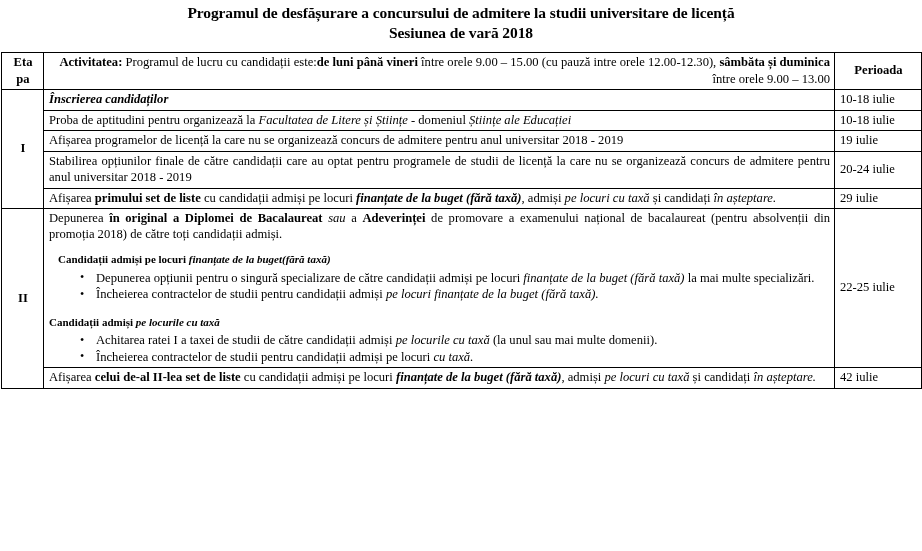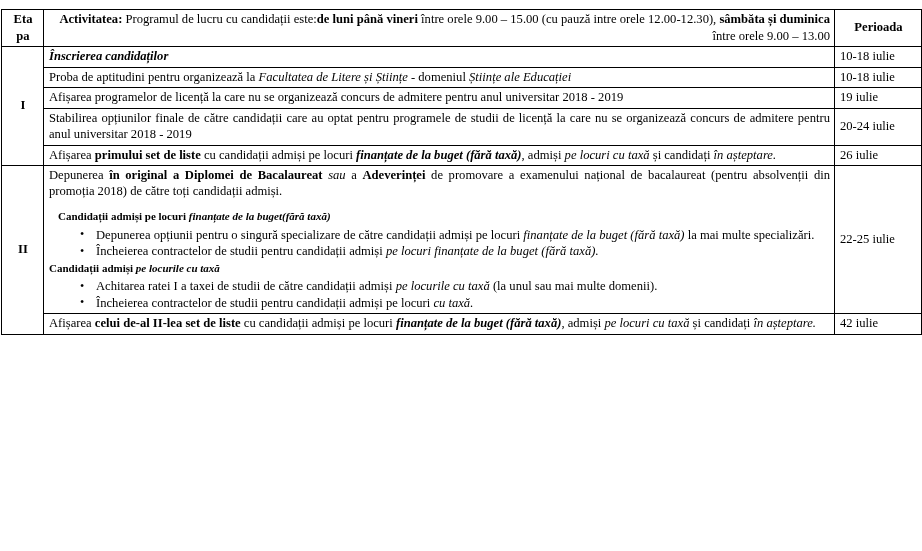--- a/index.html
+++ b/index.html
@@ -111,20 +111,24 @@
     top: -0.5px;
     font-size: 12px;
   }
   .tight { line-height: 16px; }
 </style>
 </head>
 <body>
 
 <div class="page">
 
+  <div class="doc-title">
+    <span>Programul de desfășurare a concursului de admitere la studii universitare de licență</span>
+    <span class="line2">Sesiunea de vară 2018</span>
+  </div>
 
   <table class="schedule">
     <colgroup>
       <col class="c-etapa">
         <col class="c-act">
         <col class="c-per">
     </colgroup>
     <tbody>
       <tr>
         <td class="head-etapa" rowspan="1">
@@ -153,35 +157,35 @@
         <td class="period">19 iulie</td>
       </tr>
 
       <tr>
         <td class="act"><span>Stabilirea opțiunilor finale de către candidații care au optat pentru programele de studii de licență la care nu se organizează concurs de admitere pentru anul universitar 2018 - 2019</span></td>
         <td class="period">20-24 iulie</td>
       </tr>
 
       <tr>
         <td class="act"><span>Afișarea </span><span style="font-weight: bold;">primului set de liste</span><span> cu candidații admiși pe locuri </span><span style="font-weight: bold; font-style: italic;">finanțate de la buget (fără taxă)</span><span>, admiși </span><span style="font-style: italic;">pe locuri cu taxă</span><span> și candidați </span><span style="font-style: italic;">în așteptare.</span></td>
-        <td class="period">26 iulie</td>
+        <td class="period">29 iulie</td>
       </tr>
 
       <tr>
         <td class="etapa" rowspan="2">II</td>
         <td class="act">
           <div class="tight"><span>Depunerea </span><span style="font-weight: bold;">în original a Diplomei de Bacalaureat</span><span> </span><span style="font-style: italic;">sau</span><span> a </span><span style="font-weight: bold;">Adeverinței</span><span> de promovare a examenului național de bacalaureat (pentru absolvenții din promoția 2018) de către toți candidații admiși.</span></div>
 
           <div class="blockhead indent"><span style="font-weight: bold;">Candidații admiși pe locuri </span><span style="font-weight: bold; font-style: italic;">finanțate de la buget(fără taxă)</span></div>
           <ul class="bullets">
             <li><span>Depunerea opțiunii pentru o singură specializare de către candidații admiși pe locuri </span><span style="font-style: italic;">finanțate de la buget (fără taxă)</span><span> la mai multe specializări.</span></li>
             <li><span>Încheierea contractelor de studii pentru candidații admiși </span><span style="font-style: italic;">pe locuri finanțate de la buget (fără taxă).</span></li>
           </ul>
 
-          <div class="blockhead" style="margin-top:0"><span style="font-weight: bold;">Candidații admiși </span><span style="font-weight: bold; font-style: italic;">pe locurile cu taxă</span></div>
+          <div class="blockhead" style="margin-top:11px"><span style="font-weight: bold;">Candidații admiși </span><span style="font-weight: bold; font-style: italic;">pe locurile cu taxă</span></div>
           <ul class="bullets">
             <li><span>Achitarea ratei I a taxei de studii de către candidații admiși </span><span style="font-style: italic;">pe locurile cu taxă</span><span> (la unul sau mai multe domenii).</span></li>
             <li><span>Încheierea contractelor de studii pentru candidații admiși pe locuri </span><span style="font-style: italic;">cu taxă.</span></li>
           </ul>
         </td>
         <td class="period">22-25 iulie</td>
       </tr>
 
       <tr>
         <td class="act"><span>Afișarea </span><span style="font-weight: bold;">celui de-al II-lea set de liste</span><span> cu candidații admiși pe locuri </span><span style="font-weight: bold; font-style: italic;">finanțate de la buget (fără taxă)</span><span>, admiși </span><span style="font-style: italic;">pe locuri cu taxă</span><span> și candidați </span><span style="font-style: italic;">în așteptare.</span></td>

